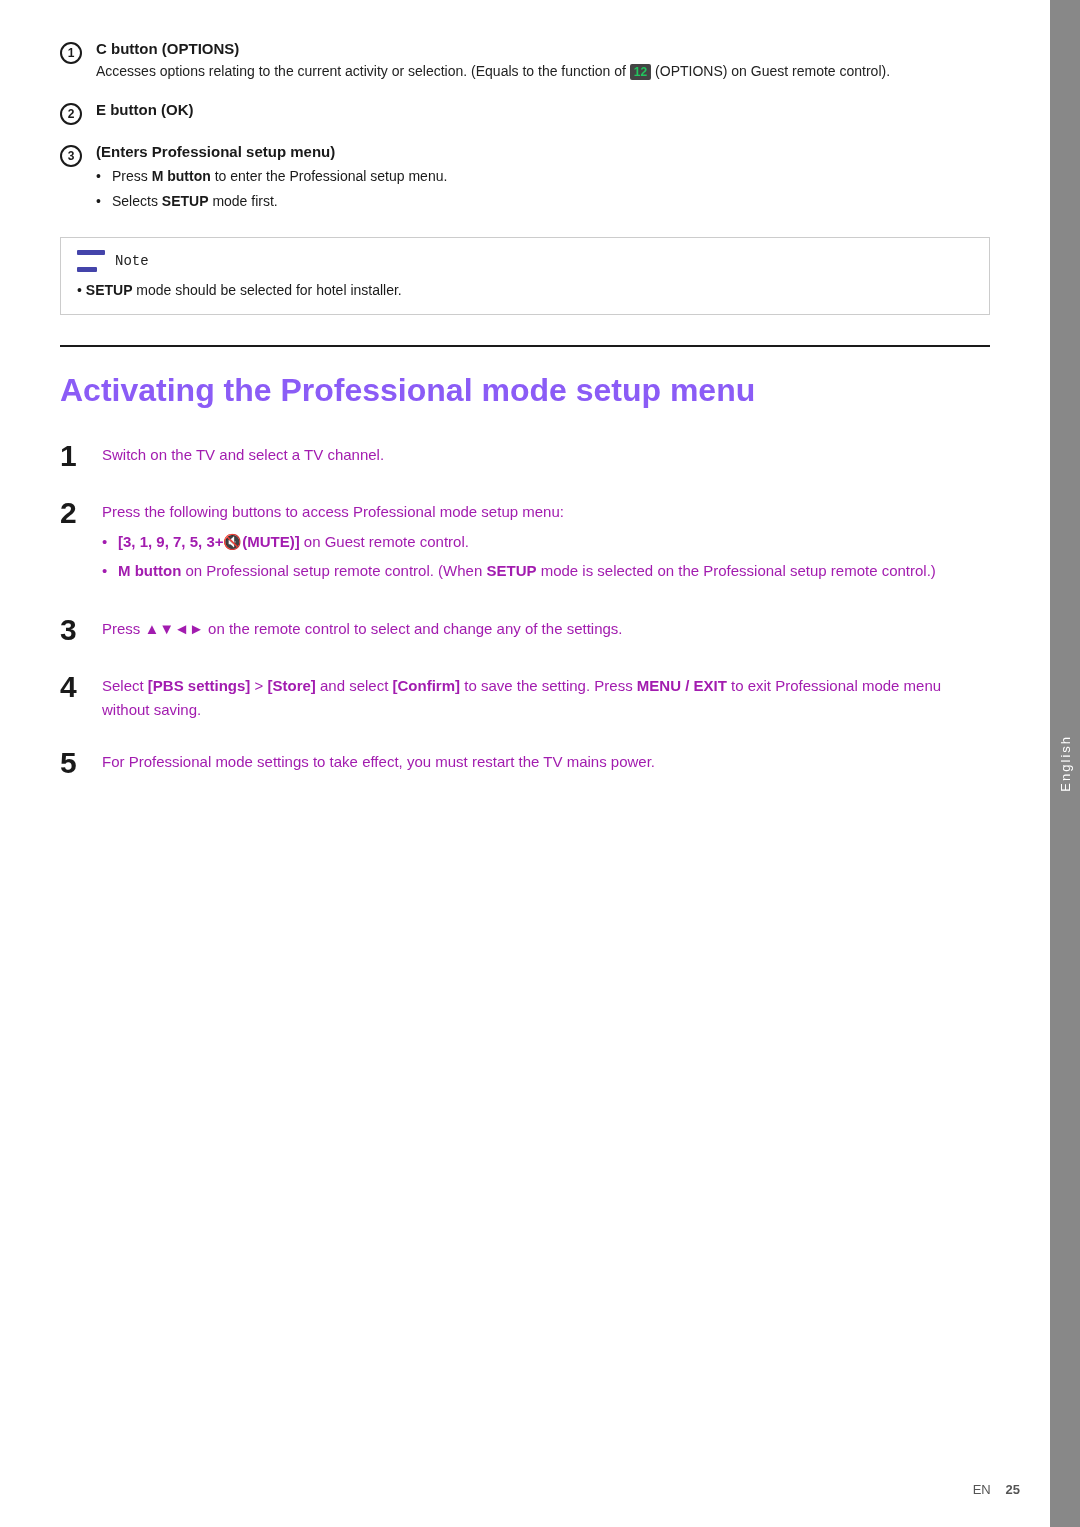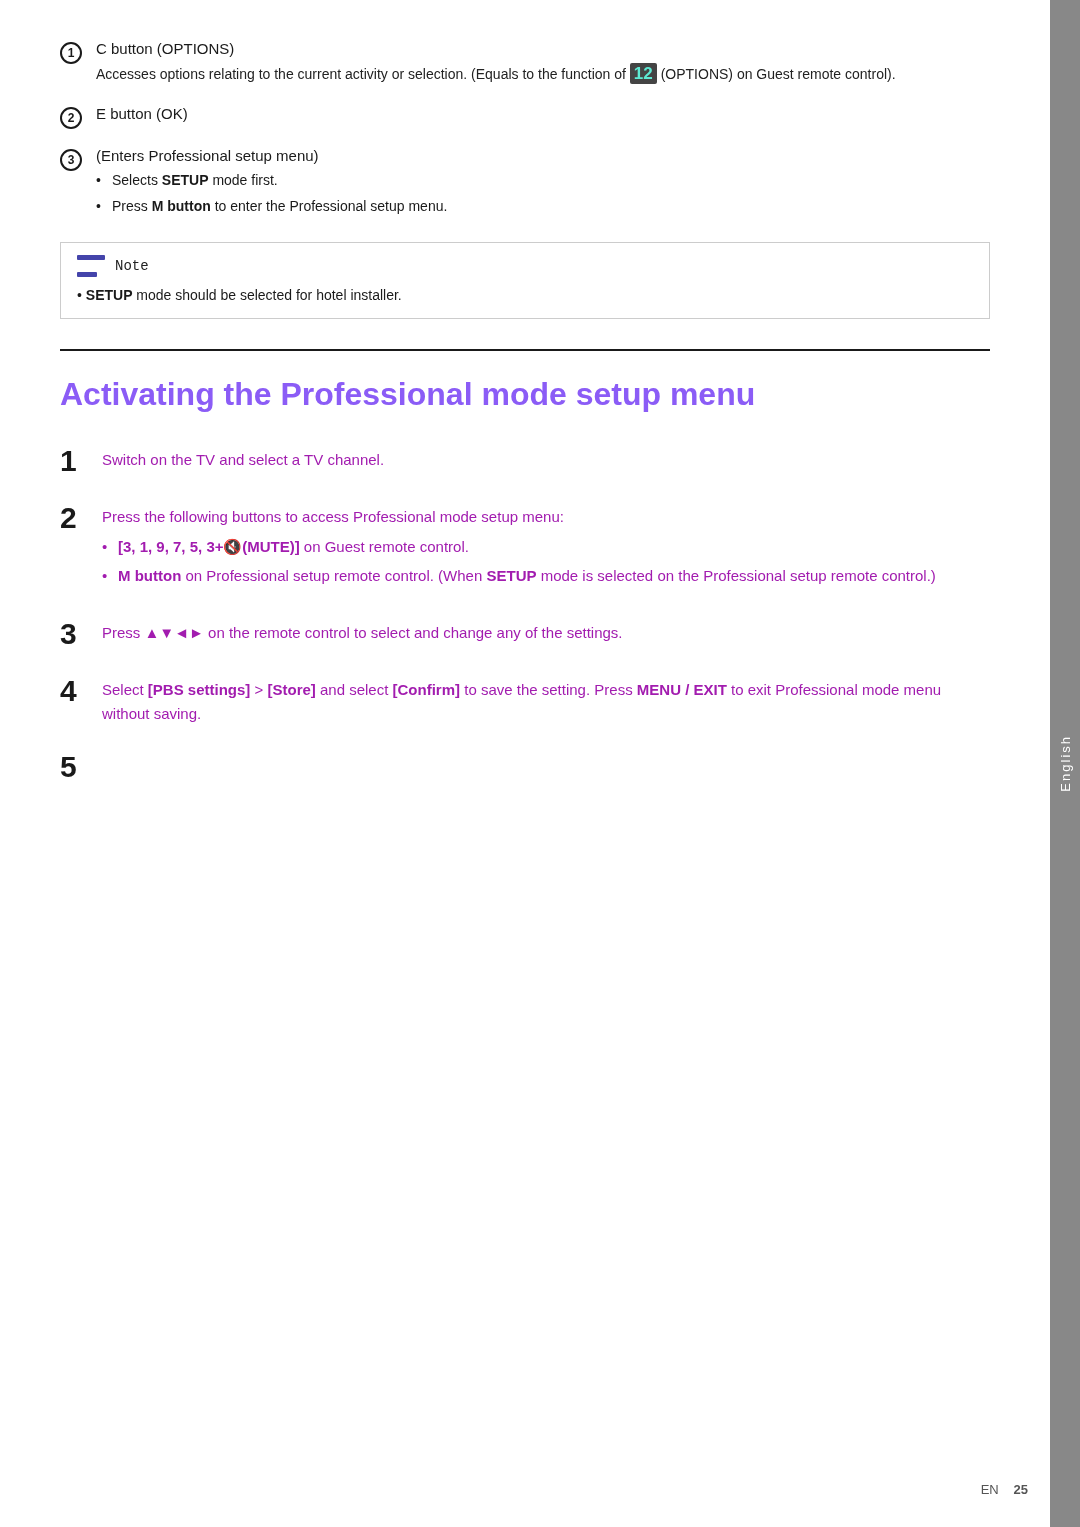--- a/index.html
+++ b/index.html
@@ -77,35 +77,35 @@
       margin-right: 14px;
       margin-top: 2px;
     }
 
     .item-content {
       flex: 1;
     }
 
     .item-title {
       font-size: 15px;
-      font-weight: normal;
+      font-weight: bold;
       margin-bottom: 4px;
     }
 
     .item-desc {
       font-size: 14px;
       line-height: 1.55;
       color: #222222;
     }
 
     .inline-key {
       background: #444;
-      color: #5eead4;
+      color: #22c55e;
       padding: 1px 4px;
-      font-size: 17px;
+      font-size: 12px;
       border-radius: 2px;
       font-weight: bold;
     }
 
     .bullet-list {
       margin-top: 6px;
       padding-left: 0;
       list-style: none;
     }
 
@@ -220,21 +220,21 @@
     .step-content .bullet-list li {
       font-size: 15px;
       margin-bottom: 6px;
     }
 
     
     .page-footer {
       position: absolute;
       bottom: 30px;
       left: 60px;
-      right: 52px;
+      right: 60px;
       display: flex;
       justify-content: flex-end;
       align-items: flex-start;
       font-size: 13px;
       color: #555;
     }
 
     .page-footer-text {
       margin-right: 4px;
     }
@@ -268,22 +268,22 @@
         <div class="item-content">
           <div class="item-title">E button (OK)</div>
         </div>
       </div>
 
       <div class="numbered-item">
         <div class="circle-number">3</div>
         <div class="item-content">
           <div class="item-title">(Enters Professional setup menu)</div>
           <ul class="bullet-list">
+            <li>Press <strong>M button</strong> to enter the Professional setup menu.</li>
             <li>Selects <strong>SETUP</strong> mode first.</li>
-            <li>Press <strong>M button</strong> to enter the Professional setup menu.</li>
           </ul>
         </div>
       </div>
 
     </div>
 
     <div class="note-box">
       <div class="note-header">
         <div class="note-icon">
           <div class="note-icon-bar"></div>
@@ -327,20 +327,21 @@
 
       <div class="step-item">
         <div class="step-number">4</div>
         <div class="step-content">
           Select <strong>[PBS settings]</strong> &gt; <strong>[Store]</strong> and select <strong>[Confirm]</strong> to save the setting. Press <strong>MENU / EXIT</strong> to exit Professional mode menu without saving.
         </div>
       </div>
 
       <div class="step-item">
         <div class="step-number">5</div>
+        <div class="step-content">For Professional mode settings to take effect, you must restart the TV mains power.</div>
       </div>
 
     </div>
 
     <div class="page-footer">
       <span class="page-footer-text">EN</span>
       <span>&nbsp;&nbsp;&nbsp;</span>
       <span class="page-number">25</span>
     </div>
 

